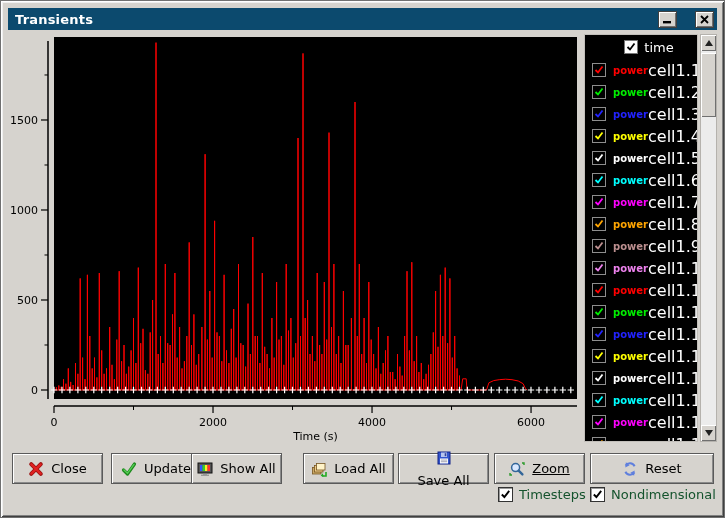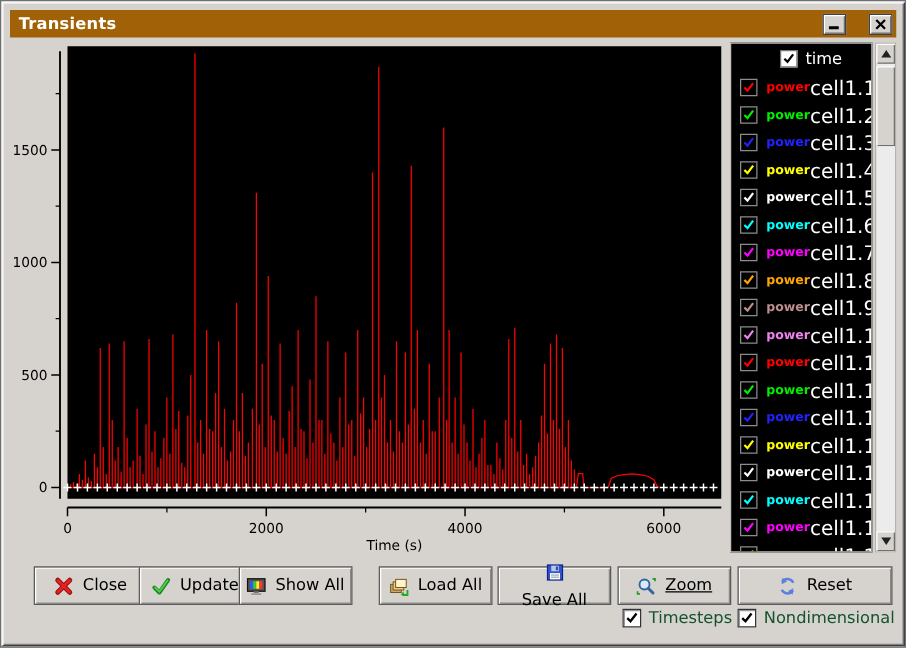--- a/index.html
+++ b/index.html
@@ -1,20 +1,20 @@
 <!DOCTYPE html>
 <html><head>
 <meta charset="utf-8">
 <style>
   html,body{margin:0;padding:0;background:#9a9a9a;font-family:"DejaVu Sans",sans-serif;}
   .window{position:relative;width:725px;height:518px;box-sizing:border-box;
     background:#d6d3ce;border:1px solid #707070;
     box-shadow:inset 1px 1px 0 #ffffff,inset -1px -1px 0 #404040,inset 2px 2px 0 #efefef,inset -2px -2px 0 #808080;
     overflow:hidden;}
-  .titlebar{position:absolute;left:7px;top:7px;right:7px;height:22px;background:#a16207;
+  .titlebar{position:absolute;left:7px;top:7px;right:7px;height:22px;background:#0c4a6e;
     display:flex;align-items:center;padding:0 3px 0 7px;box-sizing:border-box;gap:16px;}
   .title-text{color:#ffffff;font-size:13px;font-weight:bold;flex:1;letter-spacing:.2px;}
   .tb-btn{width:17px;height:15px;background:#d6d3ce;border:1px solid #404040;margin-left:2px;
     box-shadow:inset 1px 1px 0 #ffffff,inset -1px -1px 0 #707070;
     display:flex;align-items:center;justify-content:center;cursor:default;}
   .plot-svg{position:absolute;left:0;top:0;}
   .legend{position:absolute;left:583px;top:33px;width:114px;height:408px;background:#000;
     overflow:hidden;border:1px solid #c2bfba;box-sizing:border-box;}
   .lrow{height:22px;display:flex;align-items:center;padding-left:7px;box-sizing:border-box;}
   .lrow-time{height:24px;justify-content:center;padding-left:16px;}
@@ -287,21 +287,21 @@
   <div class="vscroll">
     <div class="sb-btn sb-up">
       <div class="tri-up"></div>
       </div>
     <div class="sb-thumb"></div>
     <div class="sb-btn sb-down">
       <div class="tri-down"></div>
       </div>
   </div>
 
-  <div class="btn" style="left:26px;width:91px;">
+  <div class="btn" style="left:11px;width:91px;">
     <svg width="16" height="16" viewBox="0 0 16 16">
       <path d="M3.2 3.2 L12.8 12.8 M12.8 3.2 L3.2 12.8" stroke="#991111" stroke-width="4" stroke-linecap="round"></path>
       <path d="M3.4 3.4 L12.6 12.6 M12.6 3.4 L3.4 12.6" stroke="#e02222" stroke-width="2.4" stroke-linecap="round"></path>
       </svg>
     <span>Close</span>
   </div>
   <div class="btn" style="left:110px;width:90px;">
     <svg width="16" height="16" viewBox="0 0 16 16">
       <path d="M2.5 9 L6.5 13 L13.5 3" fill="none" stroke="#1d8a1d" stroke-width="3.2" stroke-linecap="round" stroke-linejoin="round"></path>
       <path d="M3 9 L6.5 12.3 L13 3.4" fill="none" stroke="#55cc55" stroke-width="1.4" stroke-linecap="round"></path>

